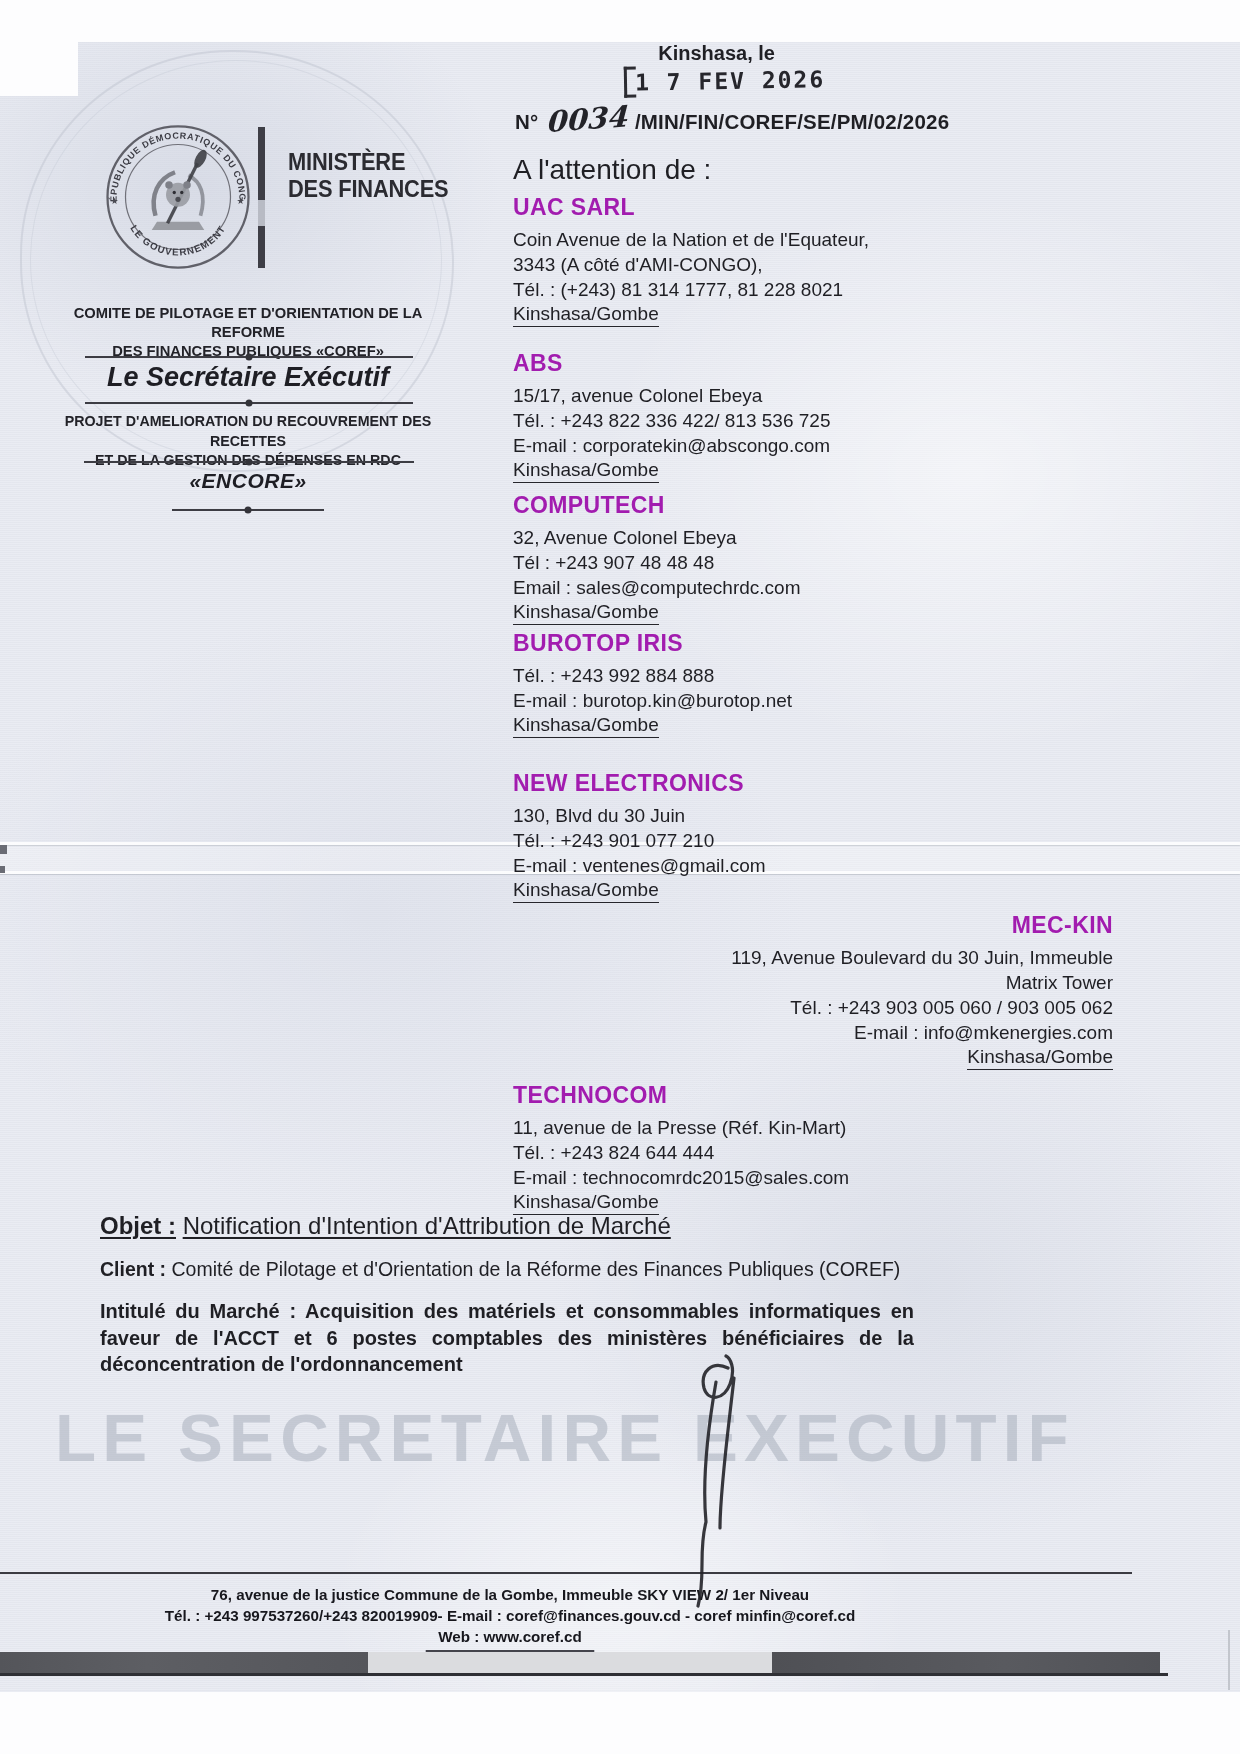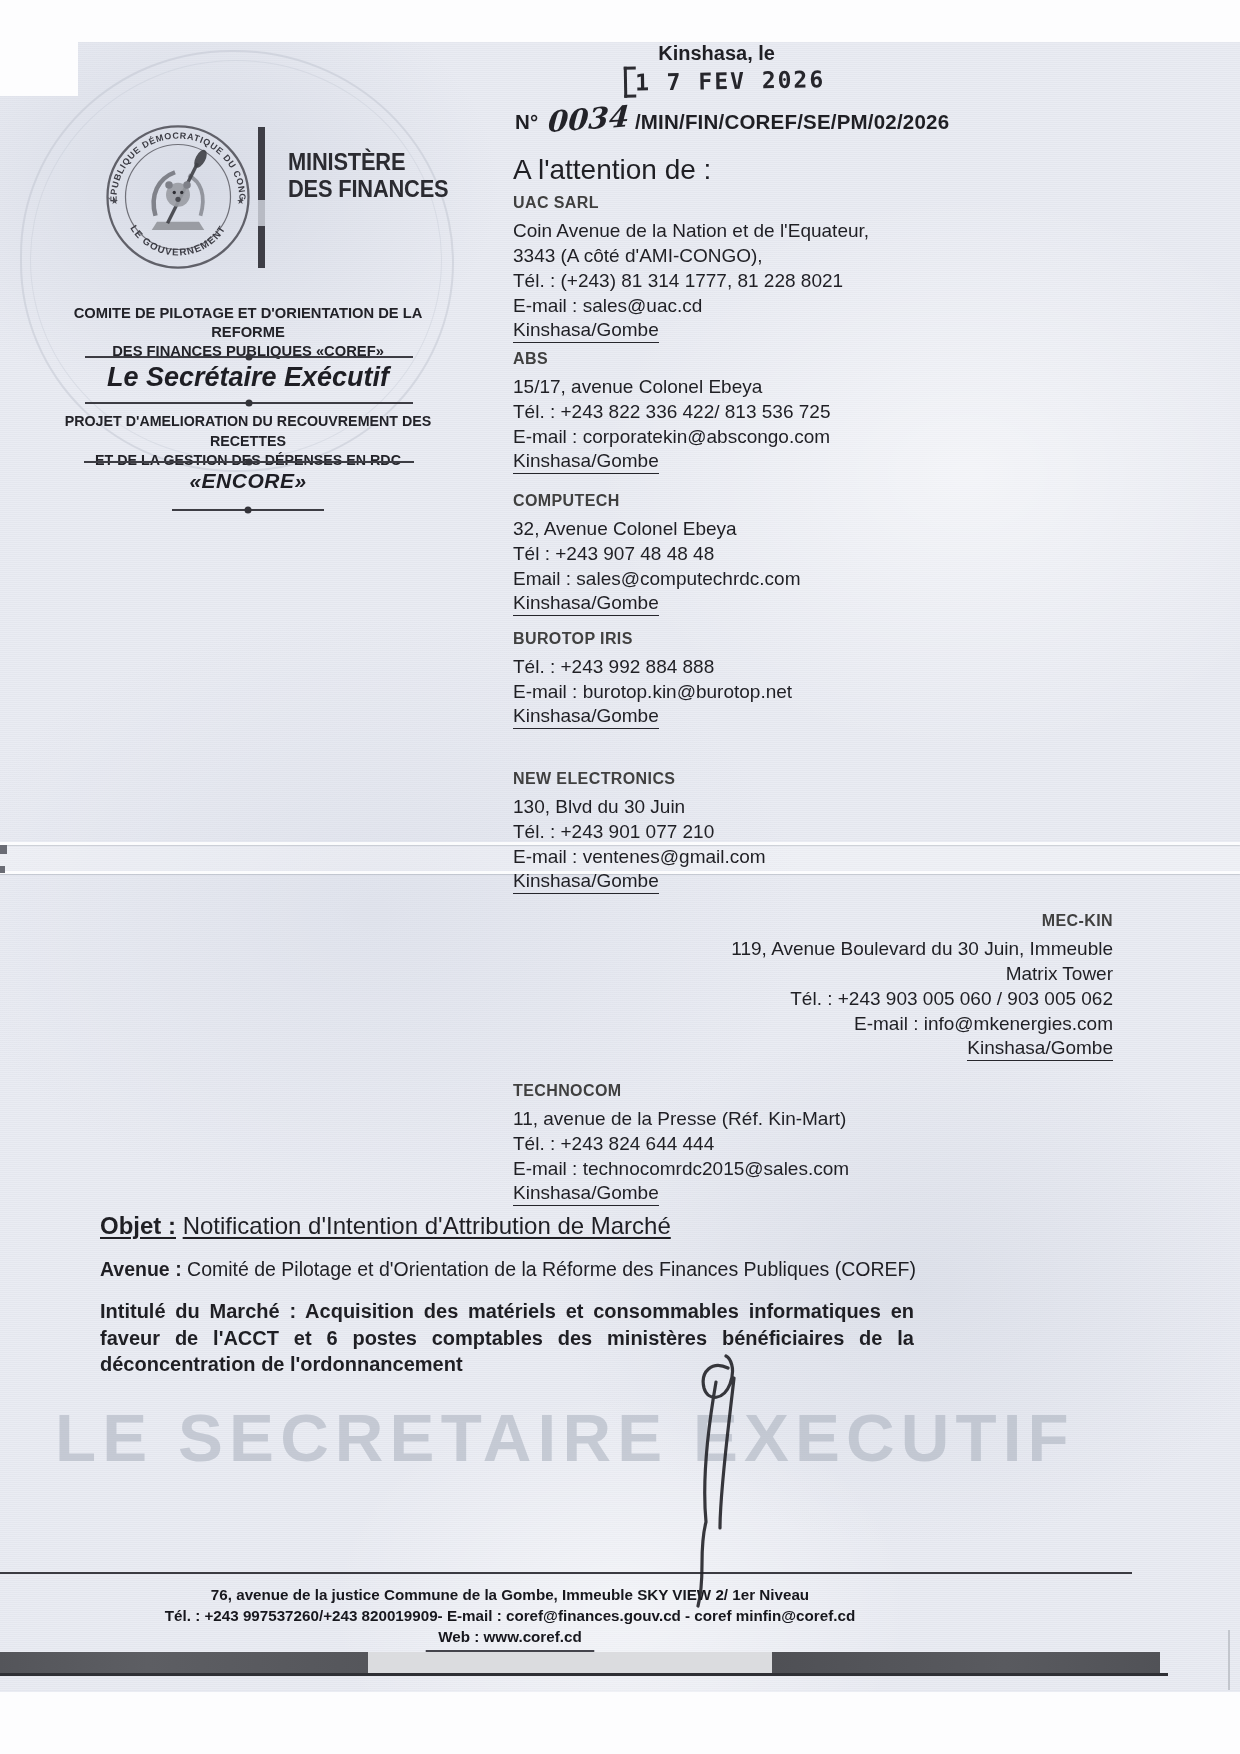--- a/index.html
+++ b/index.html
@@ -36,21 +36,21 @@
   .stamp{display:inline-flex;align-items:center;margin-left:16px;transform:rotate(-1deg);}
   .stamp-bracket{display:inline-block;width:9px;height:25px;border:3px solid #2c2c32;border-right:none;margin-right:-1px;}
   .stamp-text{font-family:"DejaVu Sans Mono",monospace;font-weight:bold;font-size:23px;letter-spacing:2px;color:#26262c;}
   .ref-line{left:515px;top:102px;display:flex;align-items:baseline;font-weight:bold;font-size:20.5px;letter-spacing:.2px;}
   .ref-hand{font-family:"DejaVu Serif",serif;font-style:italic;font-weight:bold;font-size:29px;
     margin:0 5px 0 10px;transform:rotate(-4deg) skewX(-8deg);color:#232329;}
   .attention{left:513px;top:154px;font-size:28px;}
 
   
   .recipient{position:absolute;left:513px;width:600px;z-index:2;}
-  .recipient h3{margin:0 0 6px 0;font-size:16px;letter-spacing:.4px;color:#404040;}
+  .recipient h3{margin:0 0 6px 0;font-size:23px;letter-spacing:.4px;color:#a21caf;}
   .recipient .line{margin:0;font-size:19px;line-height:25px;}
   .recipient .city{display:inline-block;font-size:19px;line-height:23px;border-bottom:1.6px solid #26262c;padding-bottom:1px;}
 
   
   .seal-ring{left:20px;top:50px;width:430px;height:418px;border:2px solid rgba(186,191,203,.42);border-radius:49% 51% 50% 50%;z-index:1;}
   .seal-ring2{left:30px;top:60px;width:410px;height:398px;border:1.5px solid rgba(192,197,208,.35);border-radius:50%;z-index:1;}
   .seal-wrap{left:103px;top:122px;width:150px;height:150px;}
   .divider-bar{left:258px;top:127px;width:7px;height:141px;
     background:linear-gradient(#3e3e46 0 52%, #b8bbc4 52% 70%, #3e3e46 70% 100%);}
   .ministry{left:288px;top:149px;font-weight:bold;font-size:23.5px;line-height:27px;color:#2b2b31;
@@ -178,35 +178,35 @@
 
   <div class="abs ref-line z2">
     <span>N°</span>
     <span class="ref-hand">0034</span>
     <span>/MIN/FIN/COREF/SE/PM/02/2026</span>
   </div>
 
   <div class="abs attention z2">A l'attention de :</div>
 
   <div id="recipients">
-      <div class="recipient" style="top: 194px;"><h3>UAC SARL</h3><p class="line">Coin Avenue de la Nation et de l'Equateur,</p><p class="line">3343 (A côté d'AMI-CONGO),</p><p class="line">Tél. : (+243) 81 314 1777, 81 228 8021</p><p class="line">E-mail : sales@uac.cd</p><span class="city">Kinshasa/Gombe</span></div>
+      <div class="recipient" style="top: 194px;"><h3>UAC SARL</h3><p class="line">Coin Avenue de la Nation et de l'Equateur,</p><p class="line">3343 (A côté d'AMI-CONGO),</p><p class="line">Tél. : (+243) 81 314 1777, 81 228 8021</p><span class="city">Kinshasa/Gombe</span></div>
       <div class="recipient" style="top: 350px;"><h3>ABS</h3><p class="line">15/17, avenue Colonel Ebeya</p><p class="line">Tél. : +243 822 336 422/ 813 536 725</p><p class="line">E-mail : corporatekin@abscongo.com</p><span class="city">Kinshasa/Gombe</span></div>
       <div class="recipient" style="top: 492px;"><h3>COMPUTECH</h3><p class="line">32, Avenue Colonel Ebeya</p><p class="line">Tél : +243 907 48 48 48</p><p class="line">Email : sales@computechrdc.com</p><span class="city">Kinshasa/Gombe</span></div>
       <div class="recipient" style="top: 630px;"><h3>BUROTOP IRIS</h3><p class="line">Tél. : +243 992 884 888</p><p class="line">E-mail : burotop.kin@burotop.net</p><span class="city">Kinshasa/Gombe</span></div>
       <div class="recipient" style="top: 770px;"><h3>NEW ELECTRONICS</h3><p class="line">130, Blvd du 30 Juin</p><p class="line">Tél. : +243 901 077 210</p><p class="line">E-mail : ventenes@gmail.com</p><span class="city">Kinshasa/Gombe</span></div>
       <div class="recipient" style="top: 912px; text-align: right;"><h3>MEC-KIN</h3><p class="line">119, Avenue Boulevard du 30 Juin, Immeuble</p><p class="line">Matrix Tower</p><p class="line">Tél. : +243 903 005 060 / 903 005 062</p><p class="line">E-mail : info@mkenergies.com</p><span class="city">Kinshasa/Gombe</span></div>
       <div class="recipient" style="top: 1082px;"><h3>TECHNOCOM</h3><p class="line">11, avenue de la Presse (Réf. Kin-Mart)</p><p class="line">Tél. : +243 824 644 444</p><p class="line">E-mail : technocomrdc2015@sales.com</p><span class="city">Kinshasa/Gombe</span></div>
     </div>
 
   <div class="abs subject z2">
     <span class="lbl u">Objet :</span>
     <span class="u"> Notification d'Intention d'Attribution de Marché</span>
   </div>
   <div class="abs client z2">
-    <span class="lbl">Avenue :</span>
+    <span class="lbl">Client :</span>
     <span> Comité de Pilotage et d'Orientation de la Réforme des Finances Publiques (COREF)</span>
   </div>
   <p class="abs market z2">
     <span>Intitulé du Marché :</span>
     <span> Acquisition des matériels et consommables informatiques en faveur de l'ACCT et 6 postes comptables des ministères bénéficiaires de la déconcentration de l'ordonnancement</span>
   </p>
 
   <div class="abs signature">
     <svg viewBox="0 0 180 280" width="180" height="280">
       <path d="M88,20 C72,12 60,24 64,40 C68,54 84,52 90,36 C96,20 90,10 86,8

